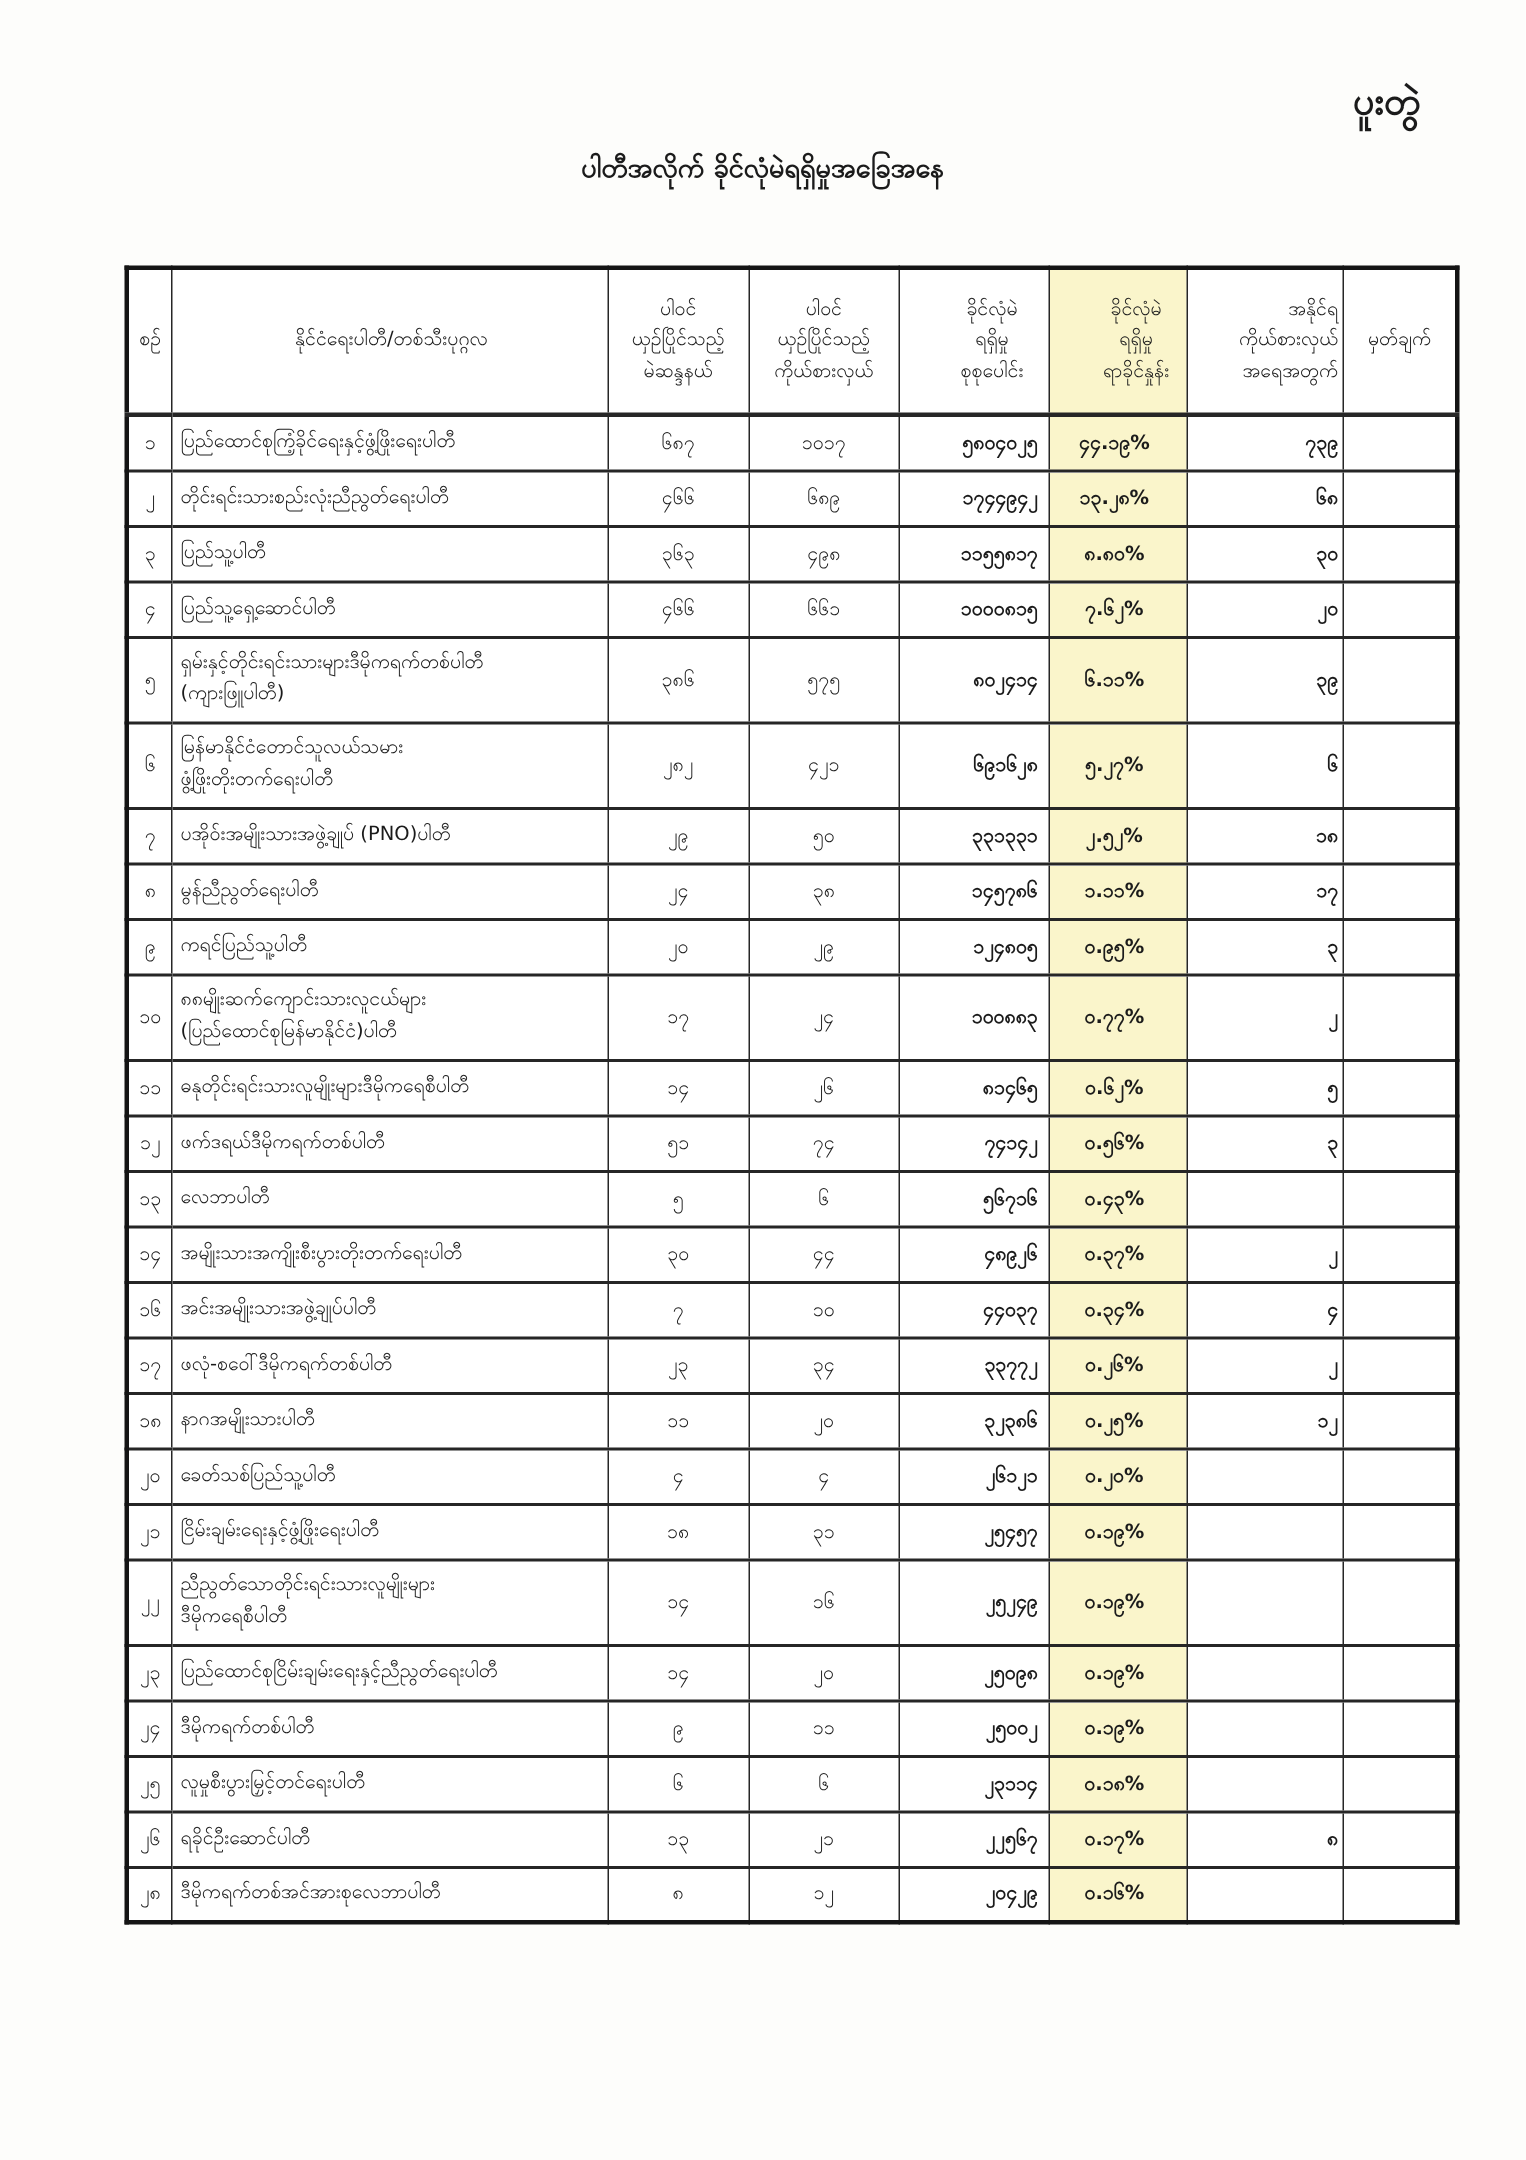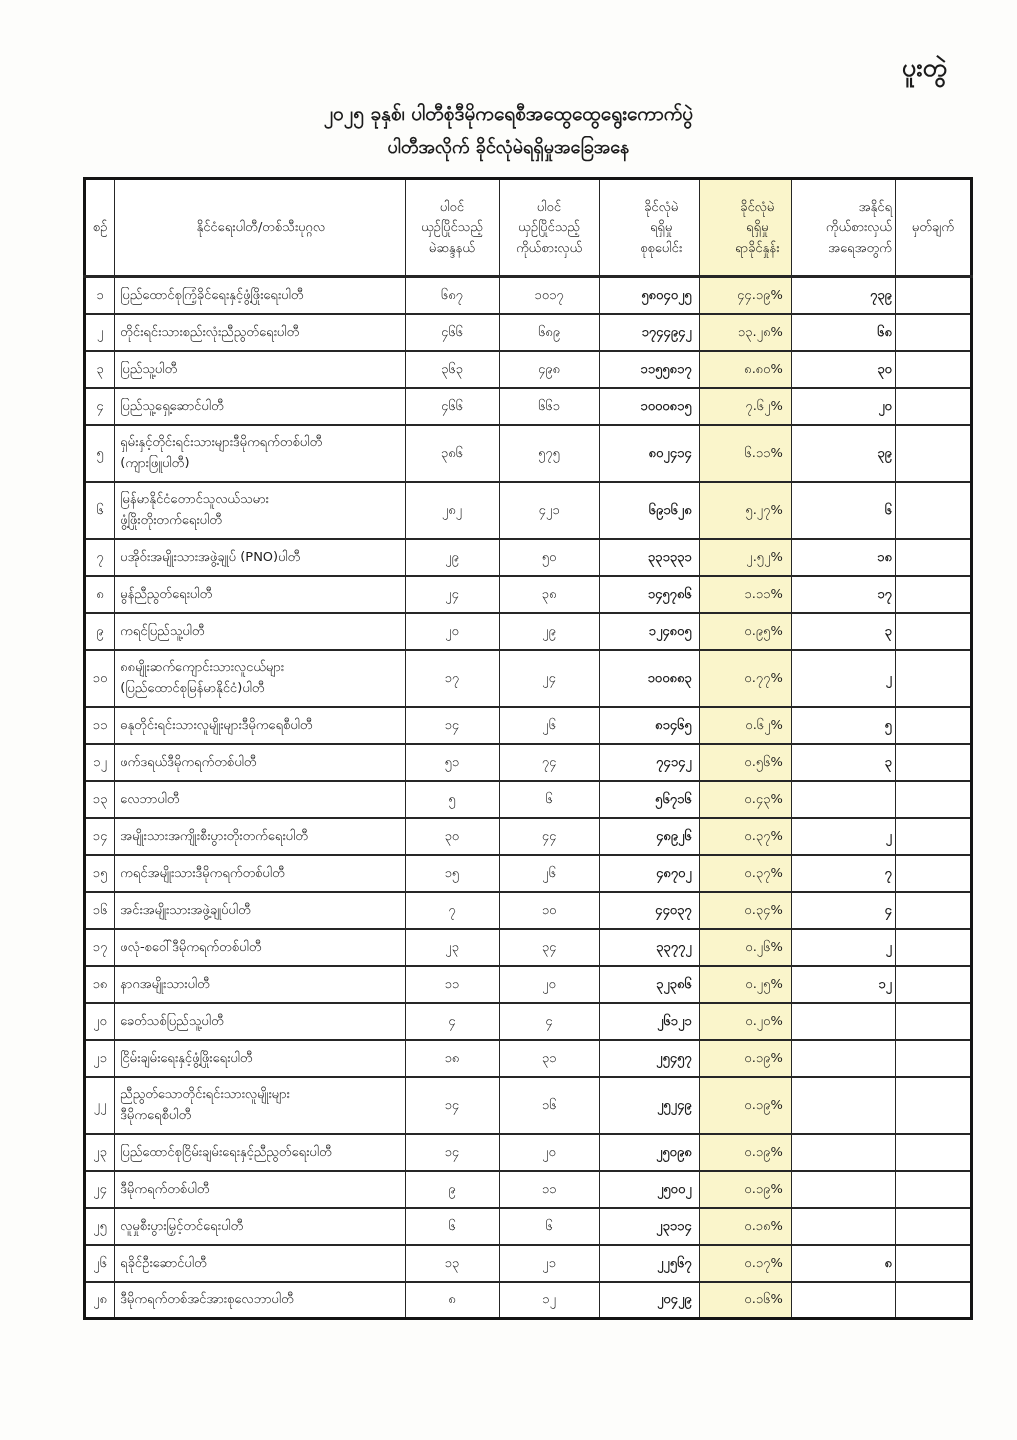--- a/index.html
+++ b/index.html
@@ -45,33 +45,32 @@
     line-height:1.55;
     border-bottom-width:3px;
   }
   tbody tr{height:37px;}
   tbody tr.tall{height:57px;}
   .col-no{width:30px;text-align:center;}
   .col-party{width:287px;text-align:left;padding-left:5px;white-space:pre-line;line-height:1.6;}
   .col-constituencies{width:93px;text-align:center;}
   .col-candidates{width:99px;text-align:center;}
   .col-votes{width:99px;text-align:right;padding-right:7px;font-weight:bold;}
-  .col-percent{width:91px;text-align:right;padding-right:8px;font-weight:normal;}
+  .col-percent{width:91px;text-align:center;padding-right:8px;font-weight:bold;}
   .col-winners{width:103px;text-align:right;font-weight:bold;}
   .col-remark{width:75px;}
   thead th.col-votes,thead th.col-percent,thead th.col-winners{font-weight:normal;padding-left:27px;}
   .hl{background:#faf5cb;}
 </style>
 </head>
 <body>
 
 <div class="corner-label">ပူးတွဲ</div>
 
 <div class="title-block">
-  <div class="title-line1">၂၀၂၅ ခုနှစ်၊ ပါတီစုံဒီမိုကရေစီအထွေထွေရွေးကောက်ပွဲ</div>
   <div class="title-line2">ပါတီအလိုက် ခိုင်လုံမဲရရှိမှုအခြေအနေ</div>
 </div>
 
 <table class="results">
   <colgroup>
     <col class="col-no">
       <col class="col-party">
       <col class="col-constituencies">
       <col class="col-candidates">
     <col class="col-votes">
@@ -239,30 +238,20 @@
         <td class="col-no">၁၄</td>
         <td class="col-party">အမျိုးသားအကျိုးစီးပွားတိုးတက်ရေးပါတီ</td>
         <td class="col-constituencies">၃၀</td>
         <td class="col-candidates">၄၄</td>
         <td class="col-votes">၄၈၉၂၆</td>
         <td class="col-percent hl">၀.၃၇%</td>
         <td class="col-winners">၂</td>
         <td class="col-remark"></td>
       </tr>
       <tr>
-        <td class="col-no">၁၅</td>
-        <td class="col-party">ကရင်အမျိုးသားဒီမိုကရက်တစ်ပါတီ</td>
-        <td class="col-constituencies">၁၅</td>
-        <td class="col-candidates">၂၆</td>
-        <td class="col-votes">၄၈၇၀၂</td>
-        <td class="col-percent hl">၀.၃၇%</td>
-        <td class="col-winners">၇</td>
-        <td class="col-remark"></td>
-      </tr>
-      <tr>
         <td class="col-no">၁၆</td>
         <td class="col-party">အင်းအမျိုးသားအဖွဲ့ချုပ်ပါတီ</td>
         <td class="col-constituencies">၇</td>
         <td class="col-candidates">၁၀</td>
         <td class="col-votes">၄၄၀၃၇</td>
         <td class="col-percent hl">၀.၃၄%</td>
         <td class="col-winners">၄</td>
         <td class="col-remark"></td>
       </tr>
       <tr>

